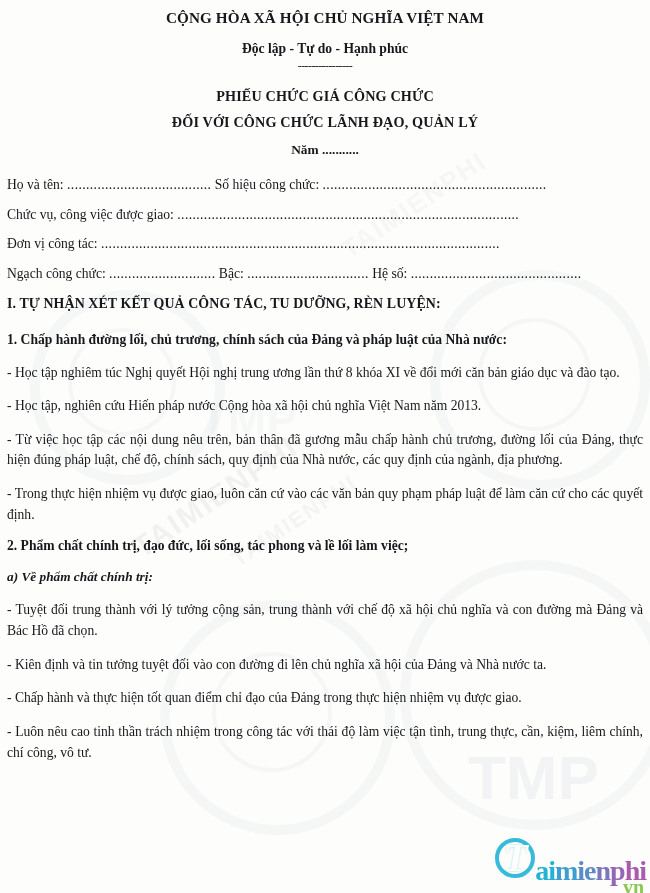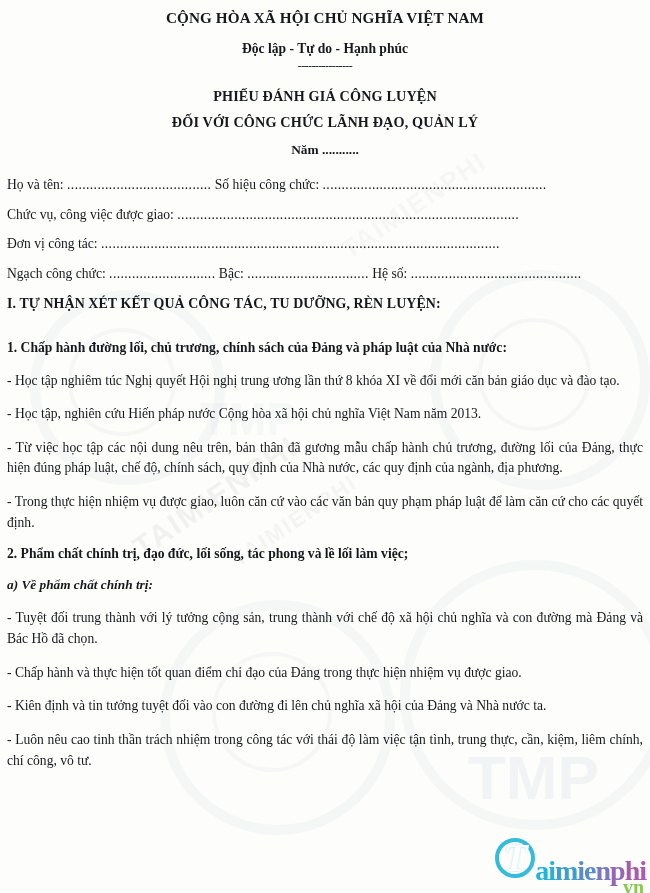--- a/index.html
+++ b/index.html
@@ -102,21 +102,21 @@
     margin: 0 0 14px 0;
     line-height: 1.15;
     white-space: nowrap;
     overflow: hidden;
   }
   .dots { letter-spacing: 0.4px; }
 
   .heading-1 {
     font-weight: 700;
     font-size: 13.9px;
-    margin: 0 0 28px 0;
+    margin: 0 0 20px 0;
     letter-spacing: 0.1px;
   }
   .heading-2 {
     font-weight: 700;
     font-size: 13.6px;
     margin: 0 0 15px 0;
   }
   .heading-sub {
     font-weight: 700;
     font-style: italic;
@@ -213,21 +213,21 @@
 </div>
 
 <div id="page">
 
   <div class="center t-national">CỘNG HÒA XÃ HỘI CHỦ NGHĨA VIỆT NAM</div>
 
   <div class="center t-motto">Độc lập - Tự do - Hạnh phúc</div>
 
   <div class="center t-dashline">----------------</div>
 
-  <div class="center t-doctitle">PHIẾU ĐÁNH GIÁ CÔNG LUYỆN</div>
+  <div class="center t-doctitle">PHIẾU CHỨC GIÁ CÔNG CHỨC</div>
 
   <div class="center t-doctitle2">ĐỐI VỚI CÔNG CHỨC LÃNH ĐẠO, QUẢN LÝ</div>
 
   <div class="center t-year">Năm ...........</div>
 
   <div class="field-line">
     <span>Họ và tên: </span><span class="dots">......................................</span><span> Số hiệu công chức: </span><span class="dots">...........................................................</span>
   </div>
 
   <div class="field-line">
@@ -253,23 +253,23 @@
   <p class="para">- Từ việc học tập các nội dung nêu trên, bản thân đã gương mẫu chấp hành chủ trương, đường lối của Đảng, thực hiện đúng pháp luật, chế độ, chính sách, quy định của Nhà nước, các quy định của ngành, địa phương.</p>
 
   <p class="para">- Trong thực hiện nhiệm vụ được giao, luôn căn cứ vào các văn bản quy phạm pháp luật để làm căn cứ cho các quyết định.</p>
 
   <div class="heading-2">2.  Phẩm chất chính trị, đạo đức, lối sống, tác phong và lề lối làm việc;</div>
 
   <div class="heading-sub">a) Về phẩm chất chính trị:</div>
 
   <p class="para">- Tuyệt đối trung thành với lý tưởng cộng sản, trung thành với chế độ xã hội chủ nghĩa và con đường mà Đảng và Bác Hồ đã chọn.</p>
 
+  <p class="para">- Kiên định và tin tưởng tuyệt đối vào con đường đi lên chủ nghĩa xã hội của Đảng và Nhà nước ta.</p>
+
   <p class="para">- Chấp hành và thực hiện tốt quan điểm chỉ đạo của Đảng trong thực hiện nhiệm vụ được giao.</p>
-
-  <p class="para">- Kiên định và tin tưởng tuyệt đối vào con đường đi lên chủ nghĩa xã hội của Đảng và Nhà nước ta.</p>
 
 
   <p class="para">- Luôn nêu cao tinh thần trách nhiệm trong công tác với thái độ làm việc tận tình, trung thực, cần, kiệm, liêm chính, chí công, vô tư.</p>
 
 
 </div>
 
 <div id="logo-watermark">
   <div class="logo-row">
     <span class="logo-t-wrap">

